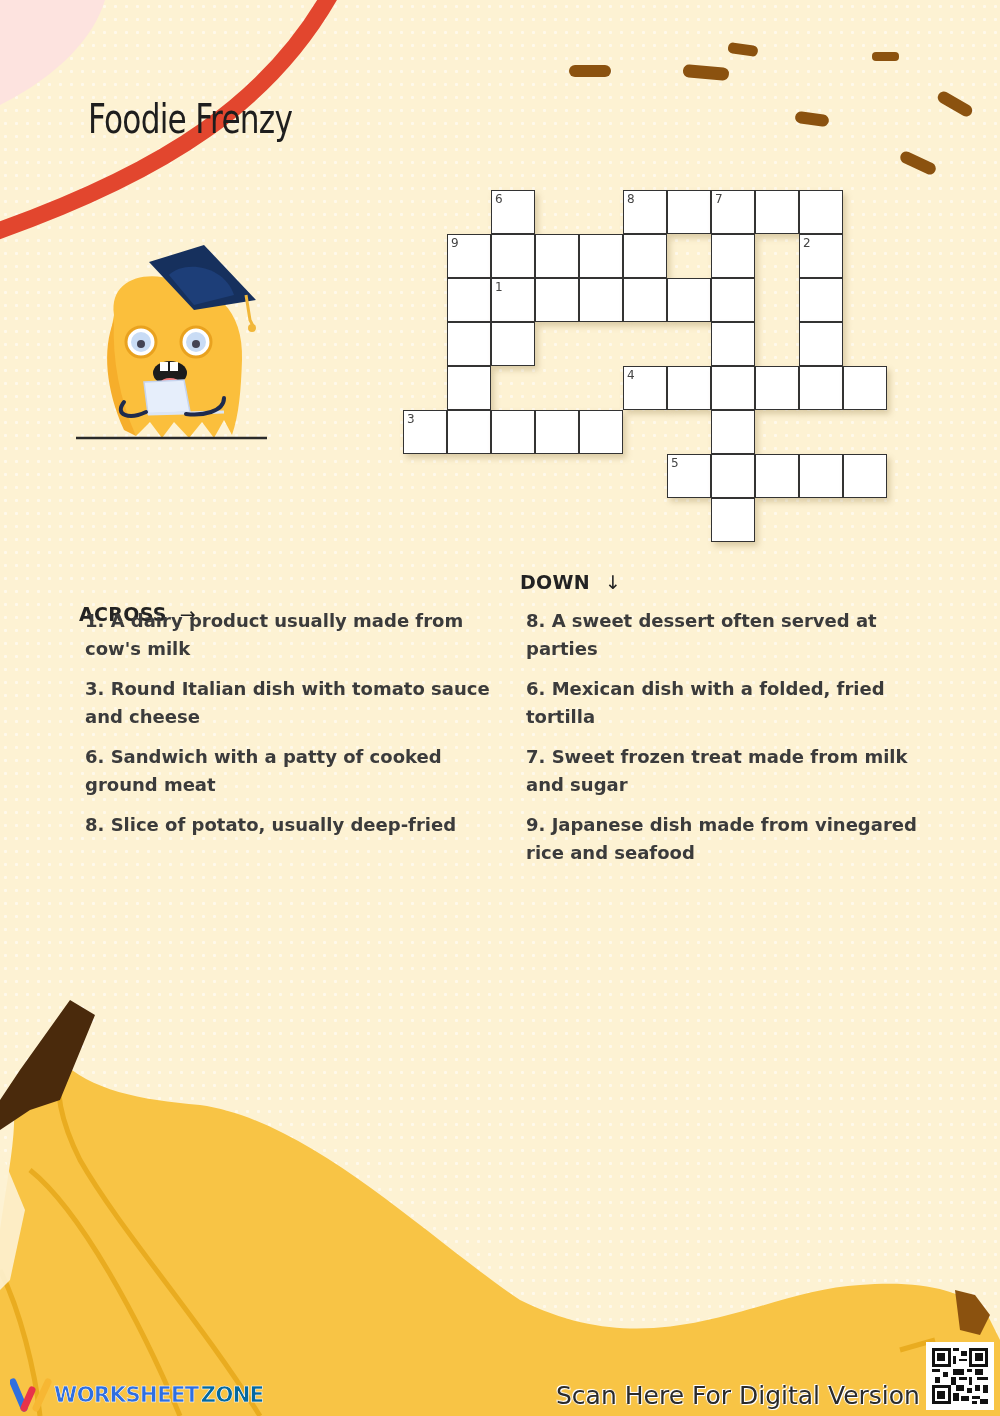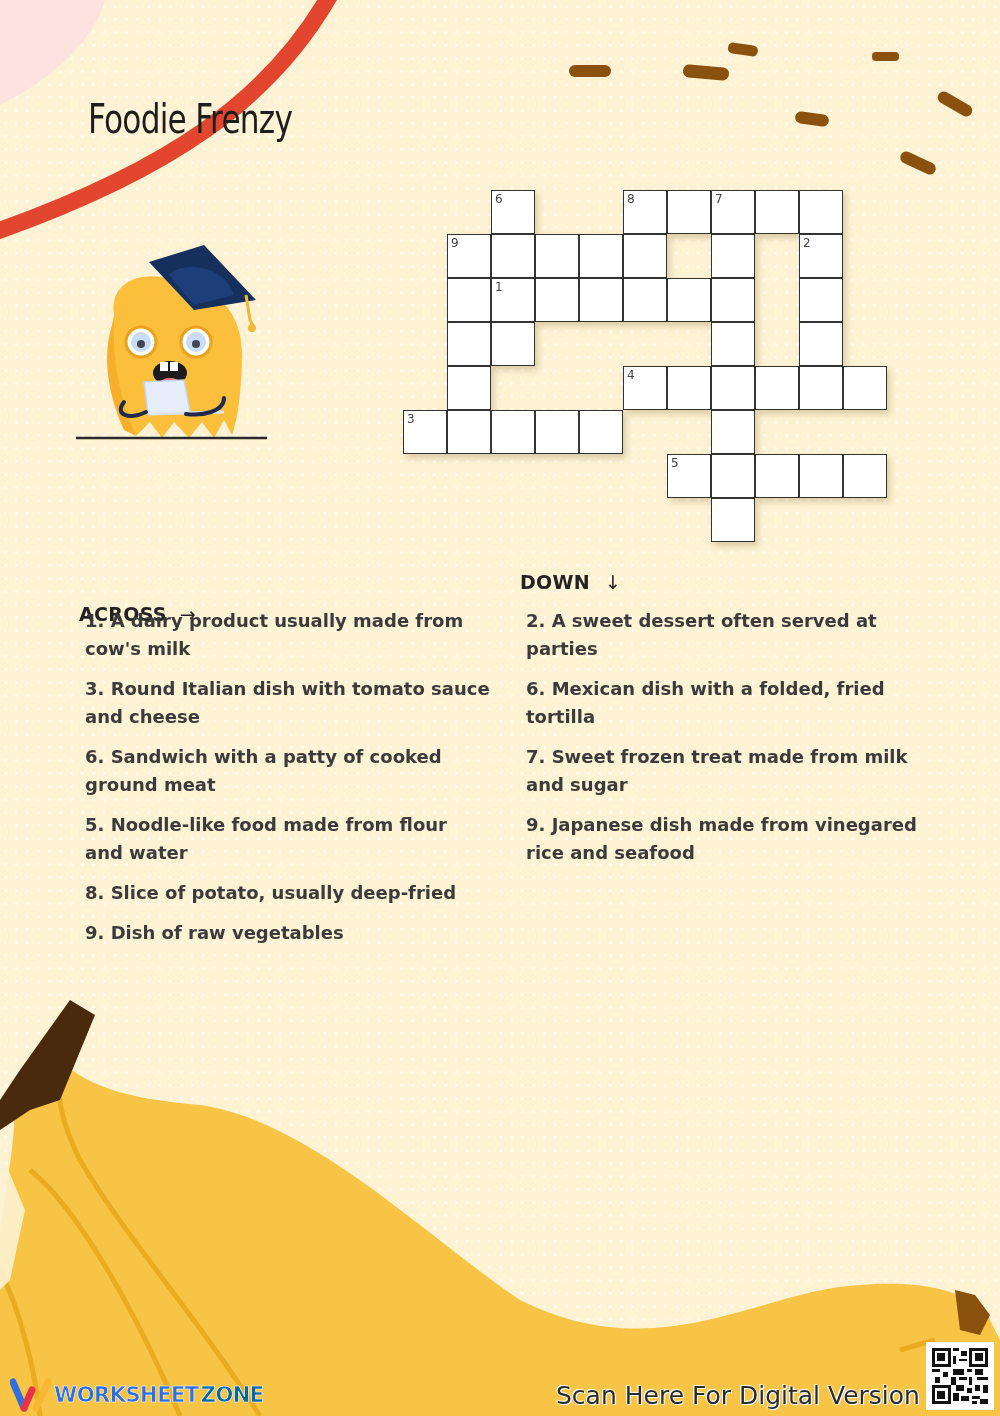--- a/index.html
+++ b/index.html
@@ -166,31 +166,29 @@
   </div>
 
 <div class="clues-head" style="left:79px;top:571px;margin-top:32px;">
   <span>ACROSS</span>
   <span style="font-weight:normal;margin-left:6px;">→</span>
 </div>
 <div class="clue-list" style="left:85px;top:607px;width:405px;">
   <div class="clue">1. A dairy product usually made from cow's milk</div>
   <div class="clue">3. Round Italian dish with tomato sauce and cheese</div>
   <div class="clue">6. Sandwich with a patty of cooked ground meat</div>
-  <div class="clue">5. Noodle-like food made from flour and water</div>
   <div class="clue">8. Slice of potato, usually deep-fried</div>
-  <div class="clue">9. Dish of raw vegetables</div>
 </div>
 
 <div class="clues-head" style="left:520px;top:571px;text-align:center;">
   <span>DOWN</span>
   <span style="font-weight:normal;margin-left:8px;">↓</span>
 </div>
 <div class="clue-list" style="left:526px;top:607px;width:395px;">
-  <div class="clue">2. A sweet dessert often served at parties</div>
+  <div class="clue">8. A sweet dessert often served at parties</div>
   <div class="clue">6. Mexican dish with a folded, fried tortilla</div>
   <div class="clue">7. Sweet frozen treat made from milk and sugar</div>
   <div class="clue">9. Japanese dish made from vinegared rice and seafood</div>
 </div>
 
 <svg class="deco" style="left:0;top:990px" width="1000" height="426" viewBox="0 0 1000 426">
   <path d="M0,240 L0,426 L1000,426 L1000,350 L985,320 C960,300 920,290 860,295 C760,300 660,380 520,310 C430,250 310,130 200,115 C140,110 90,100 60,70 L40,60 L10,95 C20,130 10,170 0,240 Z" fill="#f8c445"></path>
   <path d="M60,70 C55,100 60,130 80,170 C120,240 200,330 260,426" stroke="#e9ac20" stroke-width="5" fill="none"></path>
   <path d="M30,180 C80,220 140,330 180,426" stroke="#e9ac20" stroke-width="5" fill="none"></path>
   <path d="M0,280 C20,320 35,380 40,426" stroke="#e9ac20" stroke-width="5" fill="none"></path>

